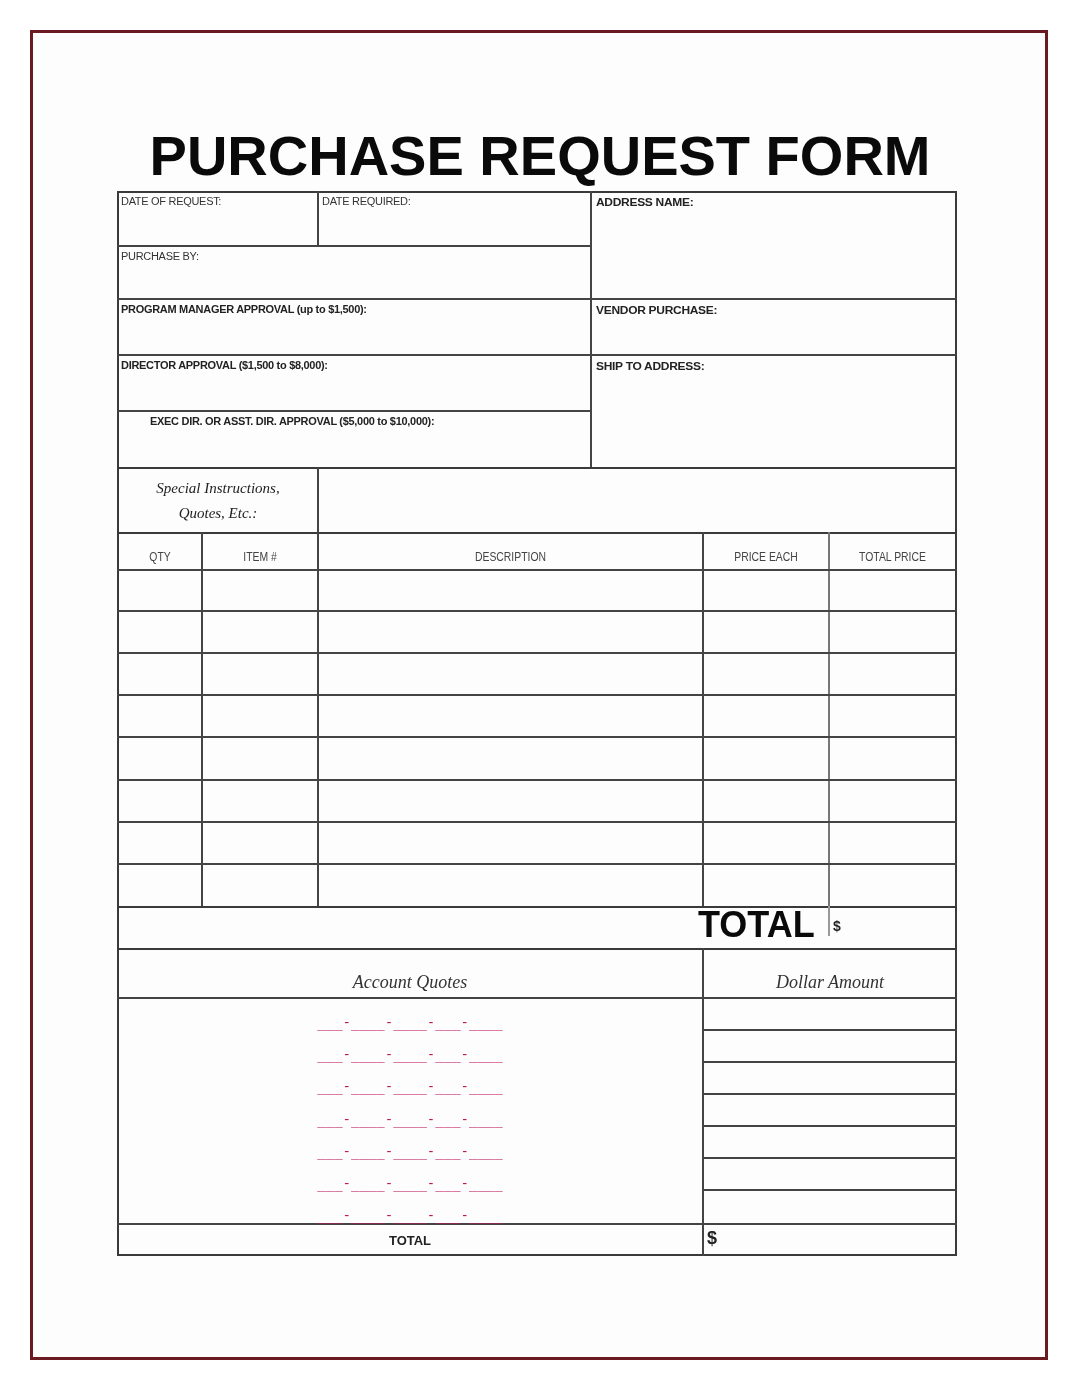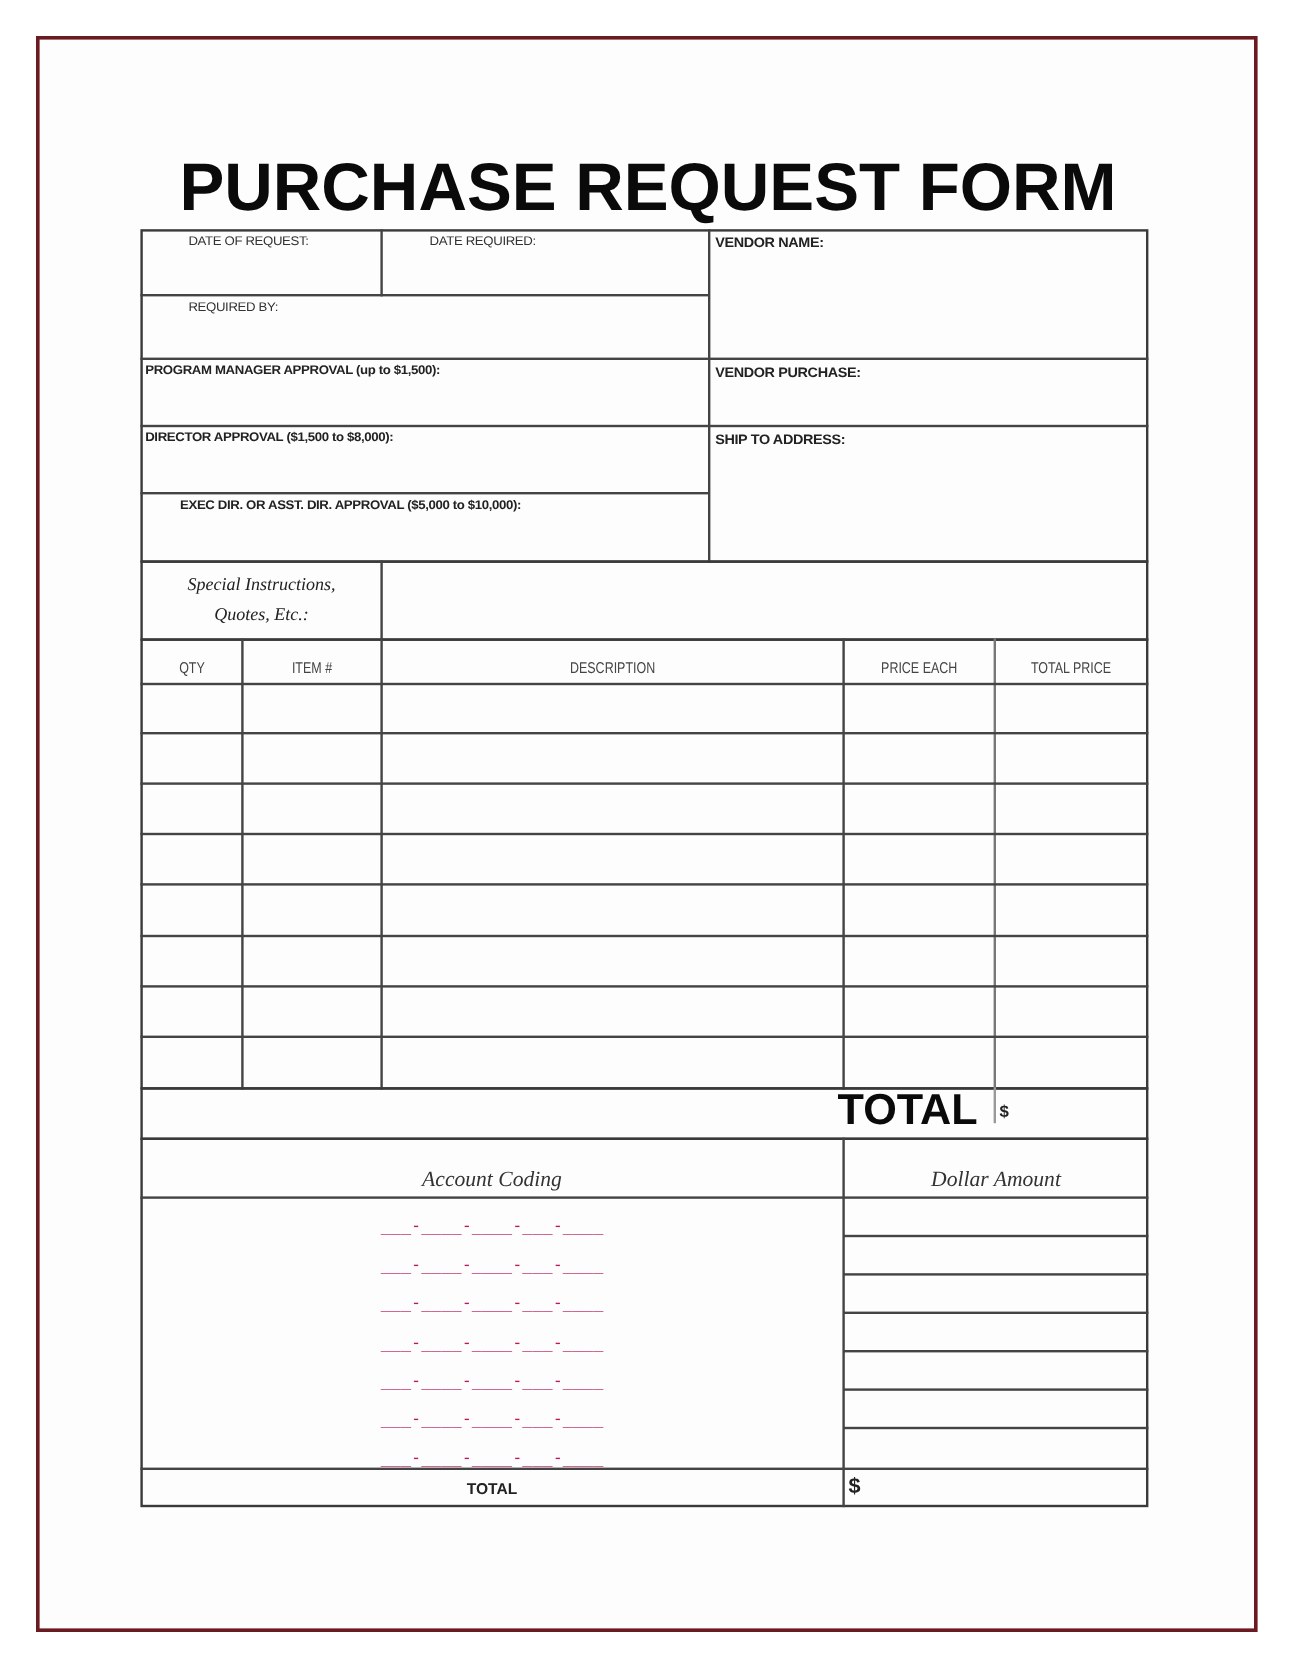--- a/index.html
+++ b/index.html
@@ -17,21 +17,21 @@
       color:#0a0a0a; line-height:64px;
     }
     .abs { position:absolute; box-sizing:border-box; }
     .box { border:2px solid #3a3a3a; }
     .hl { position:absolute; height:2px; background:#444; }
     .vl { position:absolute; width:2px; background:#444; }
     .lbl {
       position:absolute; font-size:11px; font-weight:bold; color:#222; letter-spacing:-0.3px;
       white-space:nowrap; font-family:"Liberation Sans", sans-serif; transform:scaleY(0.95);
     }
-    .lbl.thin { font-weight:normal; color:#333;margin-left:36px; }
+    .lbl.thin { font-weight:normal; color:#333; }
     .field { position:absolute; background:transparent; border:none; outline:none; }
     .italic { font-family:"Liberation Serif", serif; font-style:italic; }
     .colhead {
       position:absolute; font-size:13px; color:#444; text-align:center;
       font-family:"Liberation Sans", sans-serif; letter-spacing:0px; transform:scaleX(0.8);
     }
     .coding-line {
       position:absolute; left:190px; width:440px; height:14px; font-family:"DejaVu Sans Mono", monospace;
       font-size:14px; color:#be185d; letter-spacing:0px; white-space:nowrap; text-align:center;
     }
@@ -53,33 +53,33 @@
 <div class="hl" style="left:117px;top:298px;width:840px;"></div>
 <div class="hl" style="left:117px;top:354px;width:840px;"></div>
 <div class="hl" style="left:117px;top:410px;width:474px;"></div>
 
 <span class="lbl thin" style="left:121px;top:195px;">DATE OF REQUEST:</span>
 <input class="field" style="left: 121px; top: 212px; width: 192px; height: 30px;">
 
 <span class="lbl thin" style="left:322px;top:195px;text-align:center;">DATE REQUIRED:</span>
 <input class="field" style="left: 322px; top: 212px; width: 264px; height: 30px;">
 
-<span class="lbl thin" style="left:121px;top:250px;">REQUIRED BY:</span>
+<span class="lbl thin" style="left:121px;top:250px;">PURCHASE BY:</span>
 <input class="field" style="left: 121px; top: 266px; width: 464px; height: 30px;">
 
 <span class="lbl" style="left:121px;top:303px;">PROGRAM MANAGER APPROVAL (up to $1,500):</span>
 <input class="field" style="left: 121px; top: 320px; width: 464px; height: 32px;">
 
 <span class="lbl" style="left:121px;top:359px;">DIRECTOR APPROVAL ($1,500 to $8,000):</span>
 <input class="field" style="left: 121px; top: 376px; width: 464px; height: 32px;">
 
 <span class="lbl" style="left:121px;top:415px;margin-left:29px;">EXEC DIR. OR ASST. DIR. APPROVAL ($5,000 to $10,000):</span>
 <input class="field" style="left: 121px; top: 432px; width: 464px; height: 32px;">
 
-<span class="lbl" style="left:596px;top:195px;font-size:12px;">VENDOR NAME:</span>
+<span class="lbl" style="left:596px;top:195px;font-size:12px;">ADDRESS NAME:</span>
 <textarea class="field" style="left: 596px; top: 214px; width: 354px; height: 80px; resize: none;"></textarea>
 
 <span class="lbl" style="left:596px;top:303px;font-size:12px;">VENDOR PURCHASE:</span>
 <input class="field" style="left: 596px; top: 322px; width: 354px; height: 30px;">
 
 <span class="lbl" style="left:596px;top:359px;font-size:12px;">SHIP TO ADDRESS:</span>
 <textarea class="field" style="left: 596px; top: 378px; width: 354px; height: 86px; resize: none;"></textarea>
 
 <div class="abs box" style="left:117px;top:467px;width:840px;height:67px;"></div>
 <div class="vl" style="left:317px;top:467px;height:67px;"></div>
@@ -166,21 +166,21 @@
 <div class="vl" style="left:828px;top:906px;height:30px;background:#999;"></div>
 <span class="abs" style="left:698px;top:904px;font-size:36px;font-weight:bold;color:#0a0a0a;line-height:42px;">TOTAL</span>
 <span class="abs" style="left:833px;top:918px;font-size:14px;font-weight:bold;color:#222;">$</span>
 <input class="field" style="left: 848px; top: 912px; width: 104px; height: 32px;">
 
 <div class="abs box" style="left:117px;top:948px;width:840px;height:308px;"></div>
 <div class="vl" style="left:702px;top:948px;height:308px;"></div>
 <div class="hl" style="left:117px;top:997px;width:840px;"></div>
 <div class="hl" style="left:117px;top:1223px;width:840px;"></div>
 
-<span class="abs italic" style="left:117px;top:972px;width:586px;text-align:center;font-size:18px;color:#333;">Account Coding</span>
+<span class="abs italic" style="left:117px;top:972px;width:586px;text-align:center;font-size:18px;color:#333;">Account Quotes</span>
 <span class="abs italic" style="left:703px;top:972px;width:254px;text-align:center;font-size:18px;color:#333;">Dollar Amount</span>
 
 <div class="coding-line" style="top:1014px;">___-____-____-___-____</div>
 <div class="coding-line" style="top:1046px;">___-____-____-___-____</div>
 <div class="coding-line" style="top:1078px;">___-____-____-___-____</div>
 <div class="coding-line" style="top:1111px;">___-____-____-___-____</div>
 <div class="coding-line" style="top:1143px;">___-____-____-___-____</div>
 <div class="coding-line" style="top:1175px;">___-____-____-___-____</div>
 <div class="coding-line" style="top:1207px;">___-____-____-___-____</div>
 

